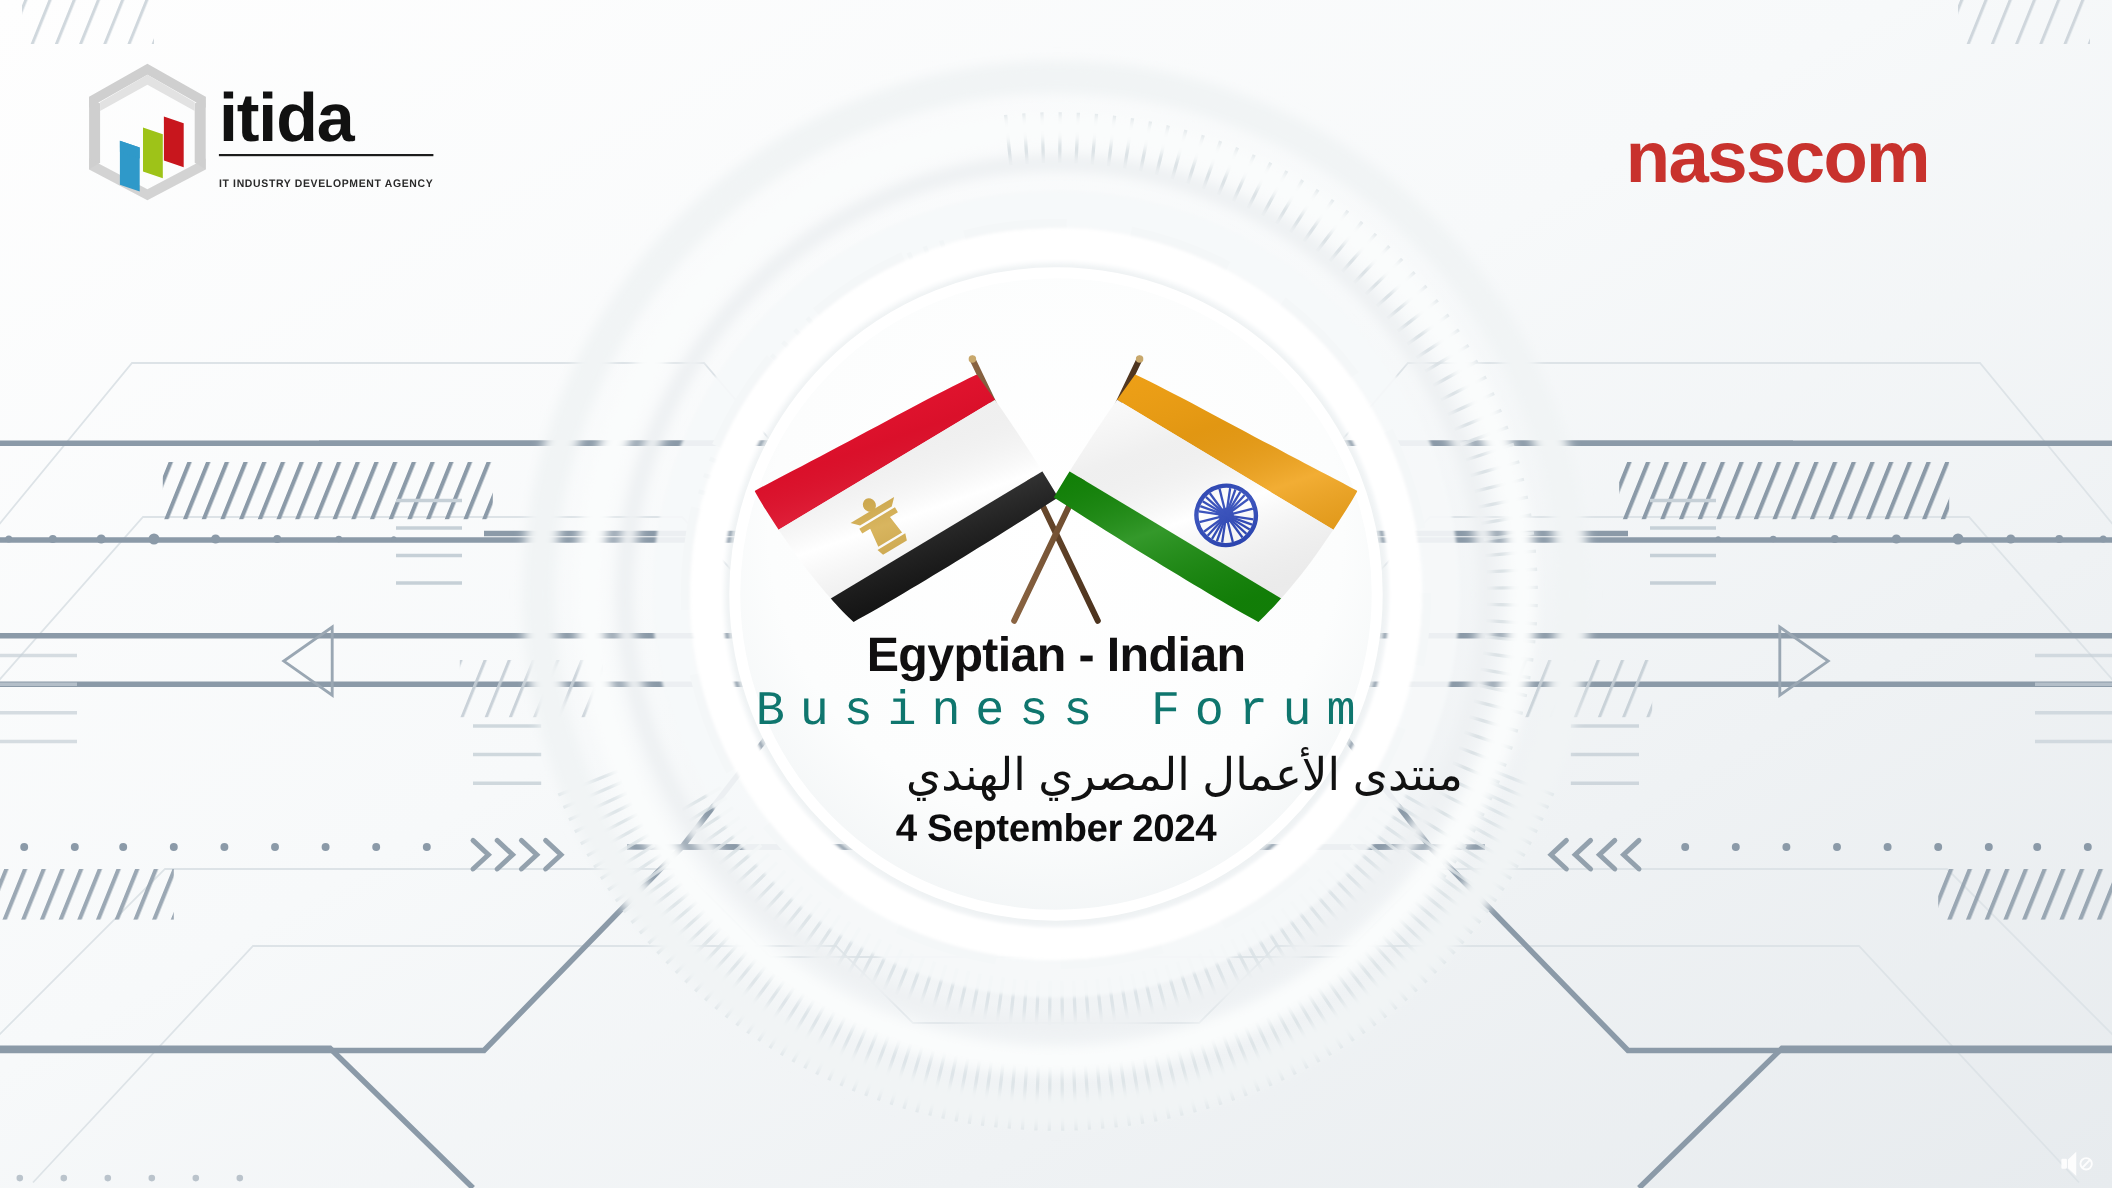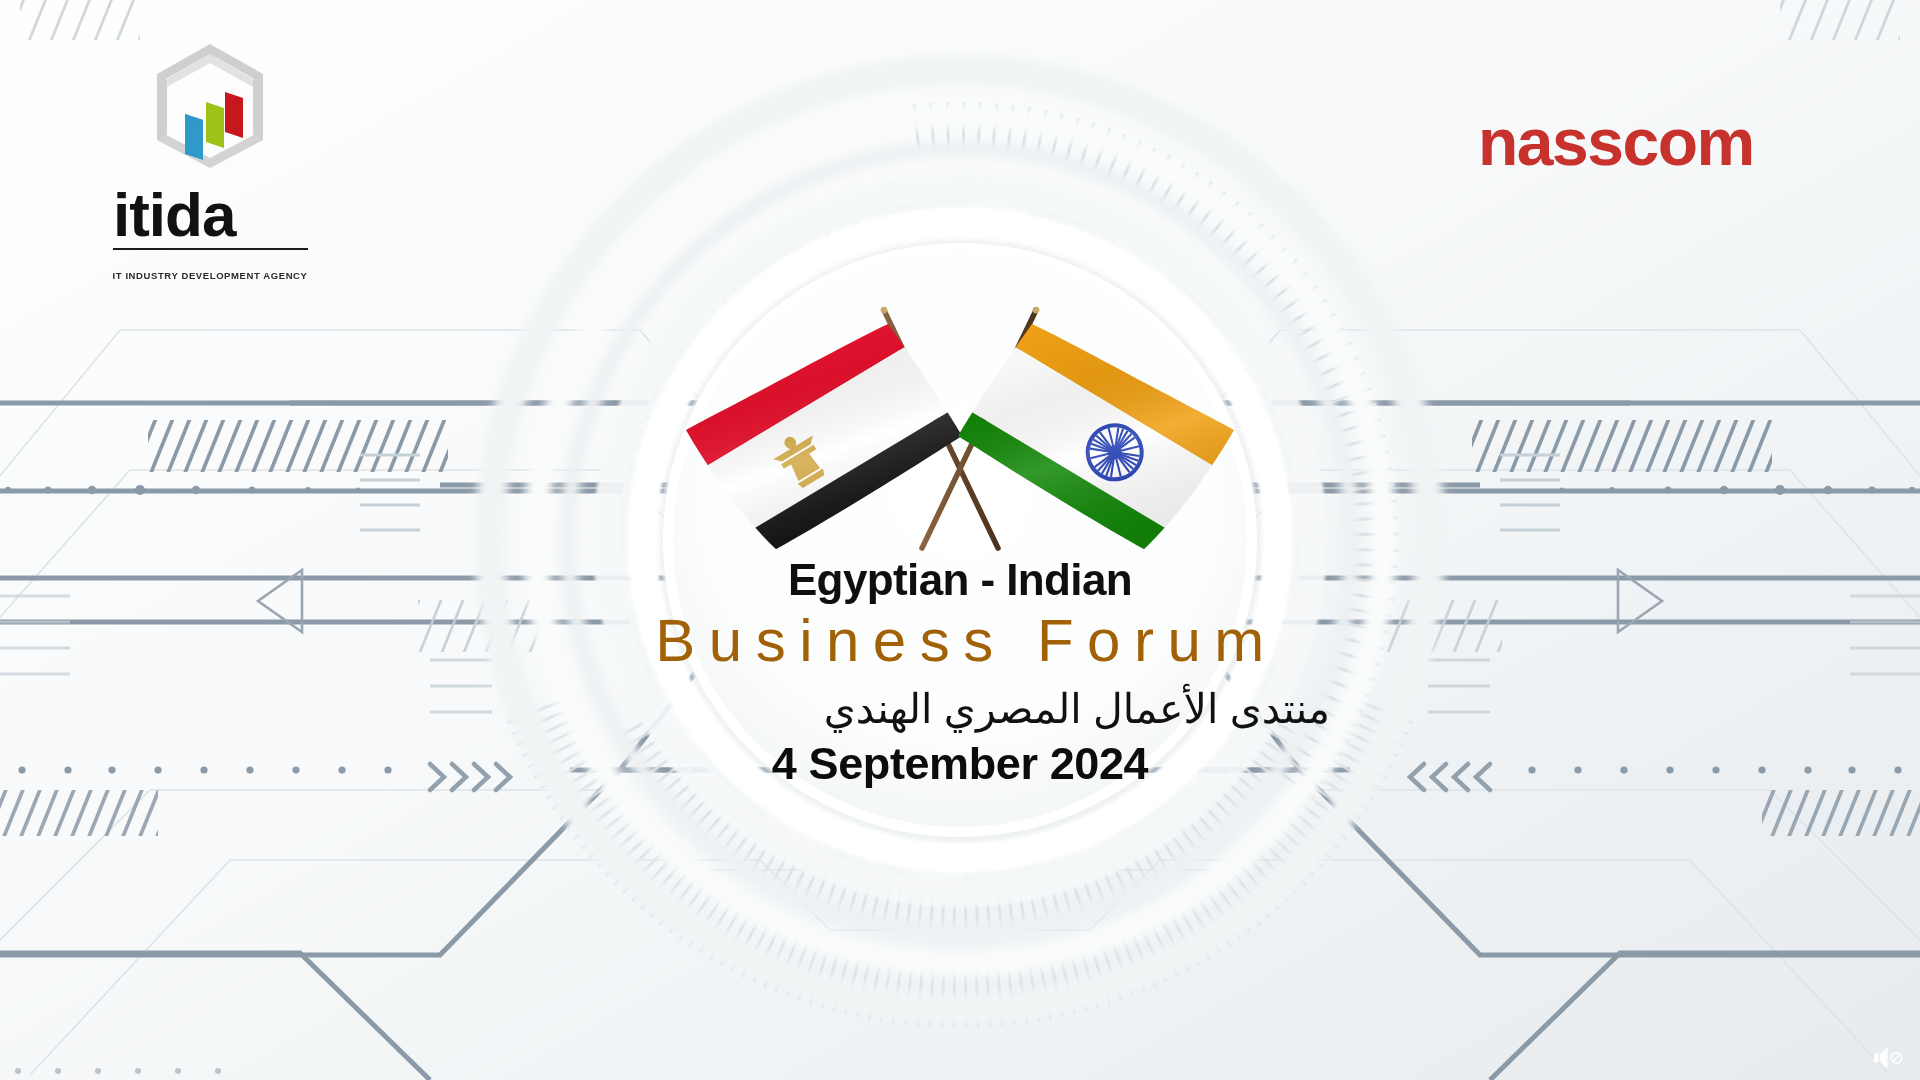--- a/index.html
+++ b/index.html
@@ -10,23 +10,23 @@
     background: linear-gradient(135deg,#fdfdfe 0%,#f6f8f9 40%,#eef1f3 70%,#e9edef 100%);
     position:relative;
   }
 
   #stage { position:absolute; inset:0; }
 
   .layer { position:absolute; inset:0; }
 
   
   #itida-logo {
-    position:absolute; left:75px; top:42px;
+    position:absolute; left:75px; top:55px;
     width:270px; height:130px;
-    display:flex; align-items:center; gap:6px;flex-direction:column;
+    display:flex; align-items:center; gap:6px;
   }
   #itida-mark { width:118px; height:128px; flex:0 0 auto; }
   #itida-word { display:flex; flex-direction:column; align-items:stretch; padding-top:8px;}
   #itida-word .wm { height:62px; }
   #itida-word .rule { height:2px; background:#1c1c1c; margin-top:2px; width:100%; }
   #itida-tagline {
     font-size:9.5px; font-weight:bold; letter-spacing:0.6px;
     color:#2a2a2a; margin-top:20px; white-space:nowrap;
     transform:scaleY(1.05);
   }
@@ -51,32 +51,33 @@
   }
   #flags-wrap { height:270px; position:relative; margin-bottom:4px; }
   #flags { position:absolute; left:50%; top:0; transform:translateX(-50%); }
 
   #title-en {
     font-size:44px; font-weight:bold; color:#100f10;
     letter-spacing:-0.6px; line-height:1.02;
     margin-top:-6px;
   }
   #title-sub {
-    font-size:60px; font-weight:300; color:#a16207;
+    font-size:44px; font-weight:300; color:#0f766e;
     letter-spacing:13.5px; line-height:1.28;
     padding-left:13px;
+    font-family:Liberation Mono, monospace;
   }
   #title-ar {
     font-size:41px; color:#111; direction:rtl;
     line-height:1.32; letter-spacing:0px;
     margin-top:2px;
     text-align:right;
   }
   #title-date {
-    font-size:45px; font-weight:bold; color:#0c0c0d;
+    font-size:35px; font-weight:bold; color:#0c0c0d;
     letter-spacing:-0.4px; margin-top:2px;
   }
 
   
   #mute-icon {
     position:absolute; left:1872px; top:1044px;
     width:34px; height:28px;
     opacity:.92;
   }
 </style>

